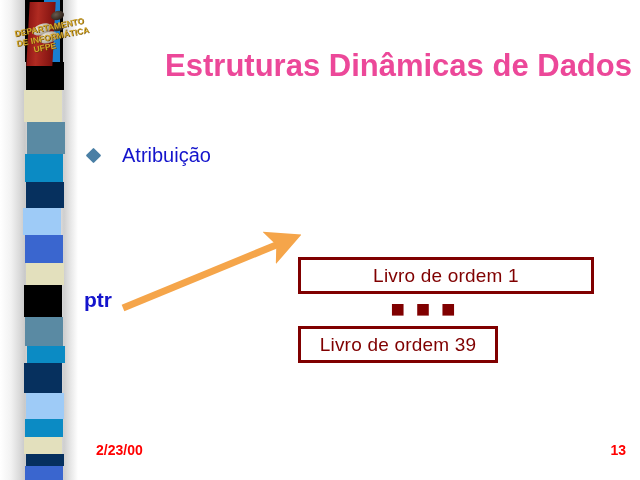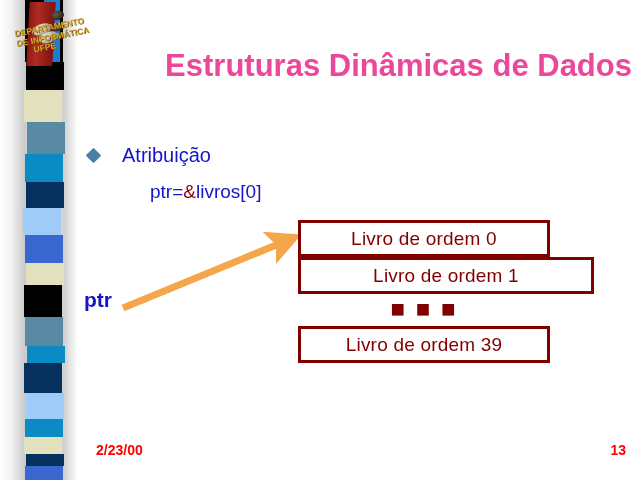--- a/index.html
+++ b/index.html
@@ -195,21 +195,21 @@
   }
   .book-box span {
     font-family: "Liberation Sans", sans-serif;
     font-size: 19px;
     color: #800000;
     white-space: nowrap;
     letter-spacing: 0.2px;
   }
   #box-0 { left: 298px; top: 220px; width: 252px; height: 37px; }
   #box-1 { left: 298px; top: 257px; width: 296px; height: 37px; }
-  #box-2 { left: 298px; top: 326px; width: 252px; height: 37px; }
+  #box-2 { left: 298px; top: 326px; width: 200px; height: 37px; }
 
   #ellipsis {
     position: absolute;
     left: 298px;
     top: 296px;
     width: 252px;
     height: 26px;
     display: flex;
     align-items: center;
     justify-content: center;
@@ -278,38 +278,32 @@
     </div>
   </div>
 
   <div id="title">Estruturas Dinâmicas de Dados</div>
 
   <div id="bullet-row">
     <div id="bullet-marker"></div>
     <div id="bullet-text">Atribuição</div>
   </div>
 
-  <div id="code-line">
-    <span>ptr=</span><span class="amp">&amp;</span><span>livros[0]</span>
-  </div>
 
   <div id="ptr-label">ptr</div>
 
   <svg id="arrow-svg" viewBox="0 0 185 90" xmlns="http://www.w3.org/2000/svg">
     <defs>
       <marker id="ah" markerWidth="5" markerHeight="5" refX="2.6" refY="2.5" orient="auto">
         <path d="M0,0 L5,2.5 L0,5 L1.1,2.5 Z" fill="#f5a54a"></path>
       </marker>
     </defs>
     <line x1="5" y1="83" x2="168" y2="16" stroke="#f5a54a" stroke-width="7" stroke-linecap="butt" marker-end="url(#ah)"></line>
   </svg>
 
-  <div class="book-box" id="box-0">
-    <span>Livro de ordem 0</span>
-  </div>
   <div class="book-box" id="box-1">
     <span>Livro de ordem 1</span>
   </div>
   <div id="ellipsis">■ ■ ■</div>
   <div class="book-box" id="box-2">
     <span>Livro de ordem 39</span>
   </div>
 
   <div class="footer-item" id="footer-date">2/23/00</div>
   <div class="footer-item" id="footer-page">13</div>

